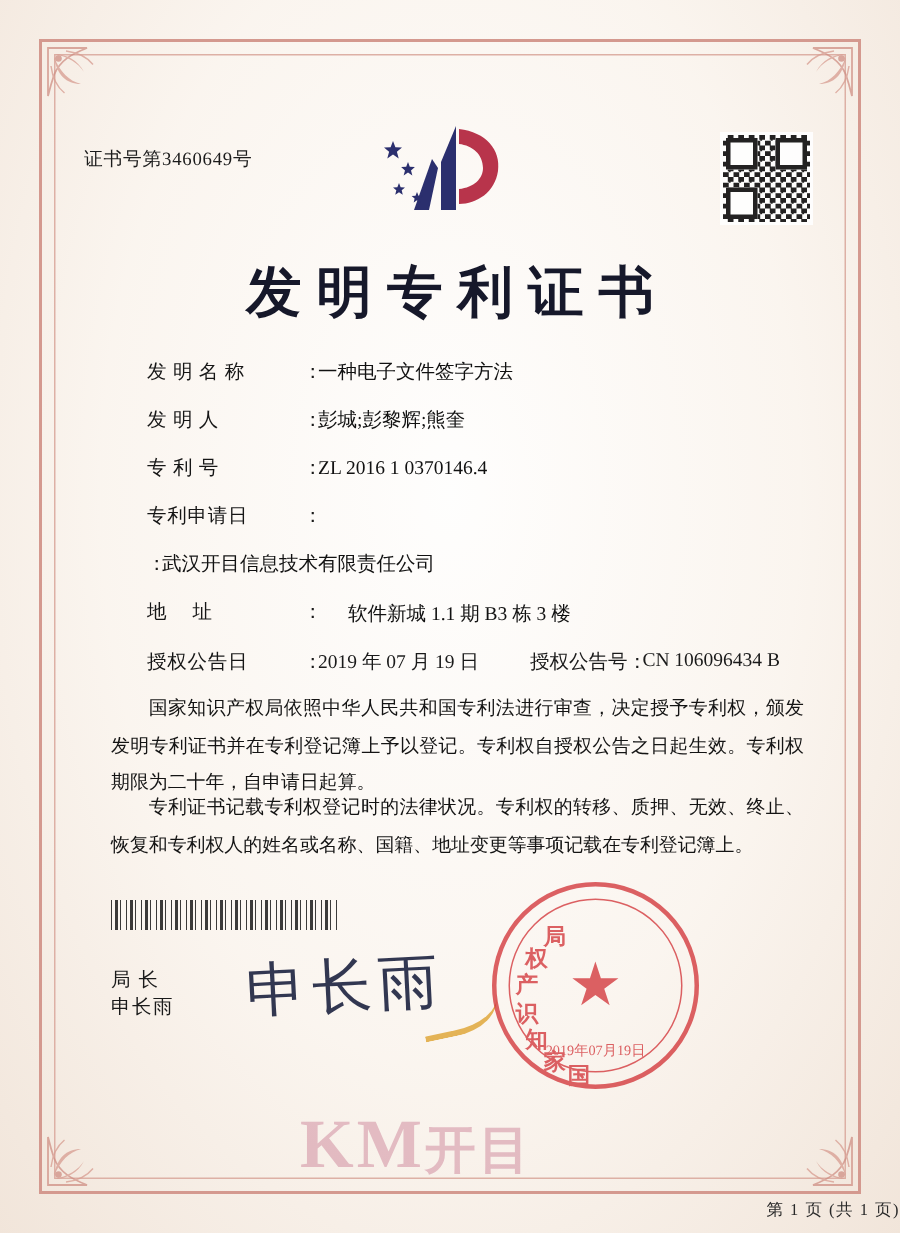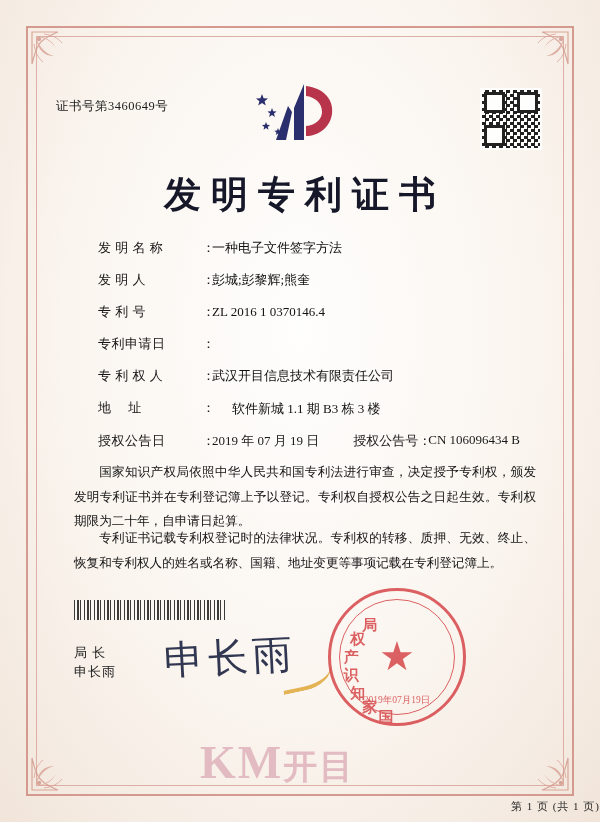--- a/index.html
+++ b/index.html
@@ -391,21 +391,20 @@
         <div class="fcolon">：</div>
         <div class="fvalue">ZL 2016 1 0370146.4</div>
       </div>
 
       <div class="frow">
         <div class="flabel">专利申请日</div>
         <div class="fcolon">：</div>
       </div>
 
       <div class="frow">
-        <div class="flabel">专 利 权 人</div>
         <div class="fcolon">：</div>
         <div class="fvalue">武汉开目信息技术有限责任公司</div>
       </div>
 
       <div class="frow">
         <div class="flabel sp3">地 址</div>
         <div class="fcolon">：</div>
         <div class="fvalue addr">
           <span class="indent2">软件新城 1.1 期 B3 栋 3 楼</span>
         </div>

